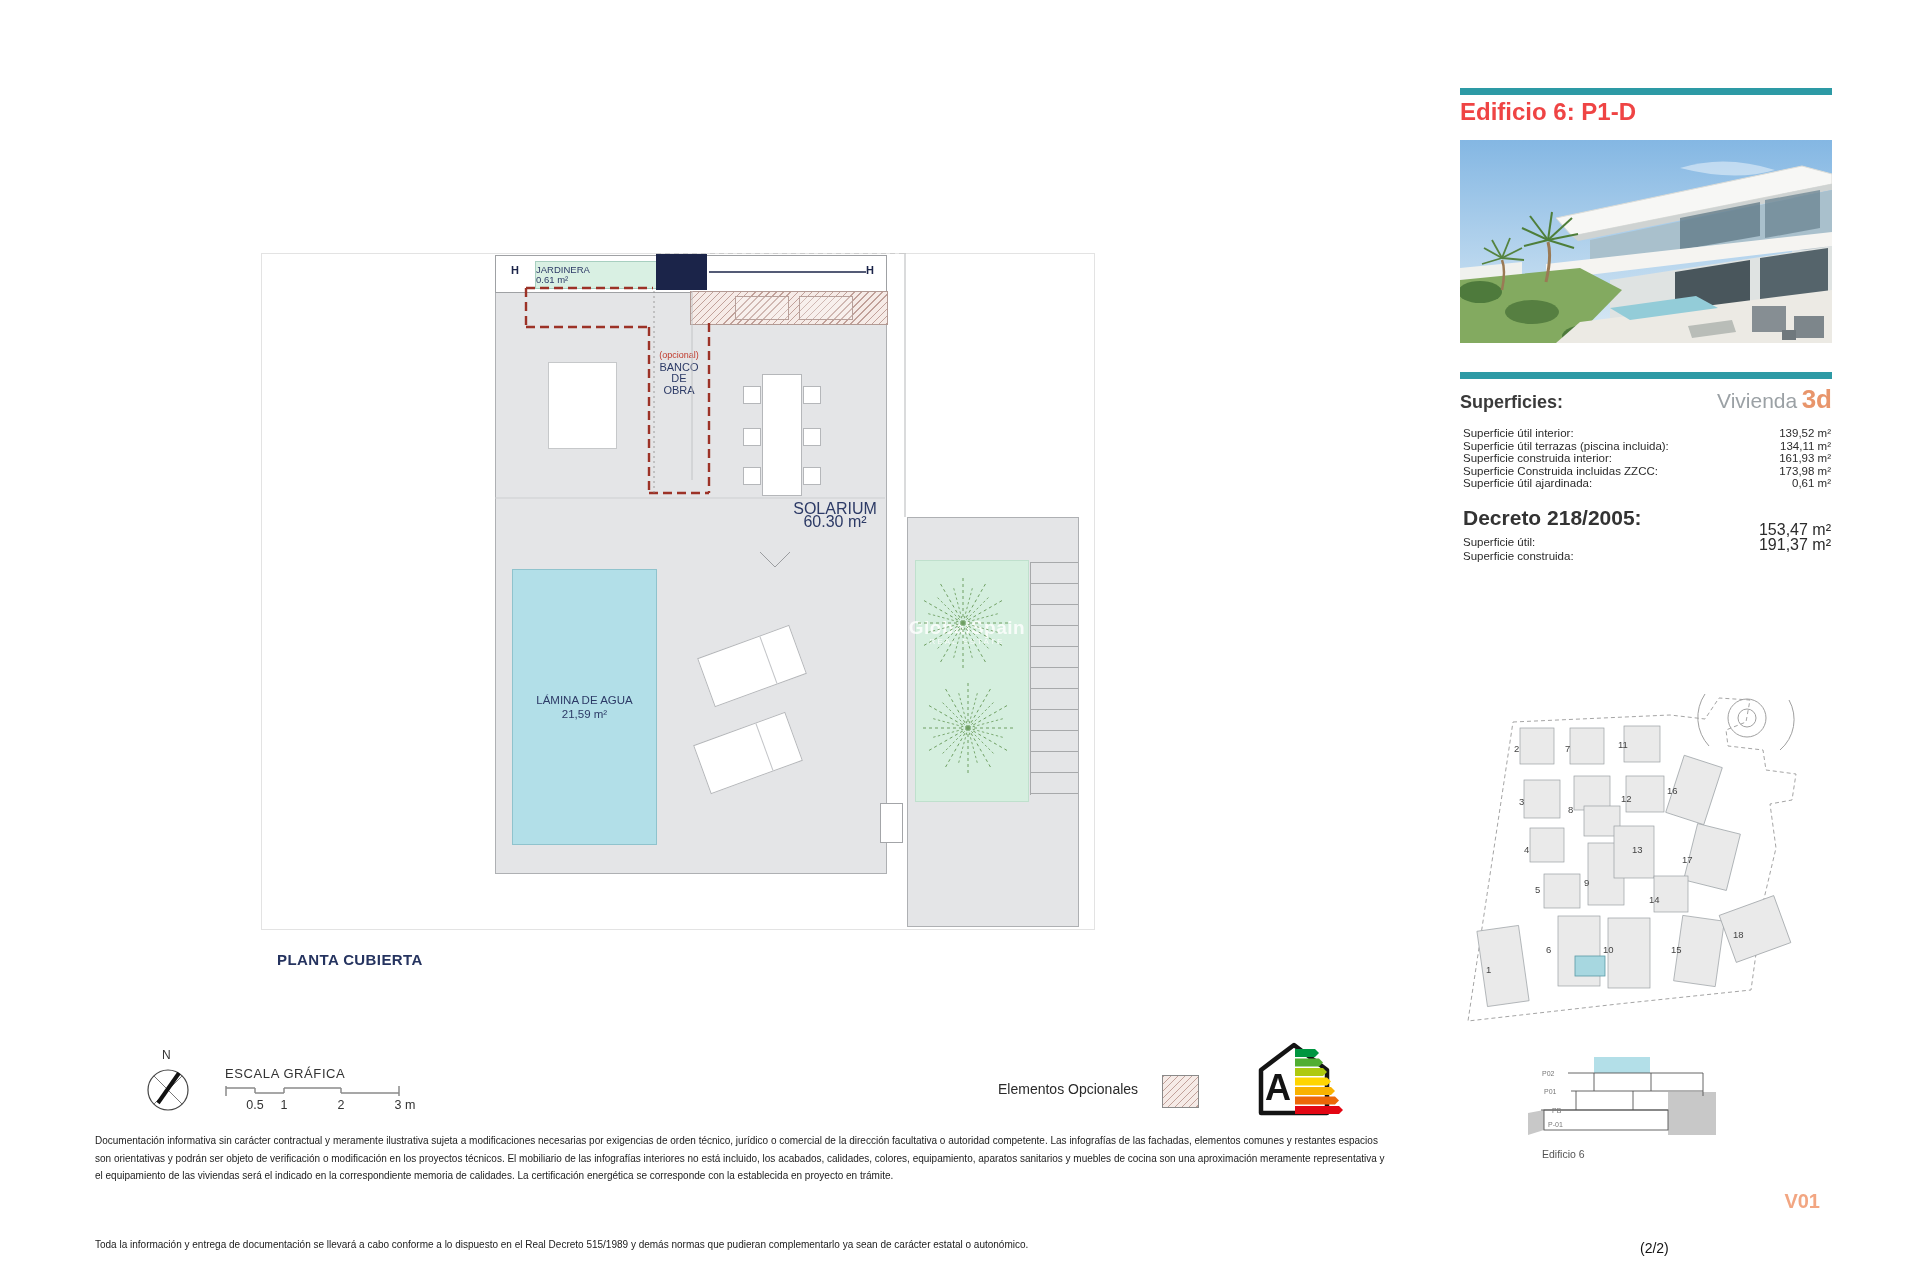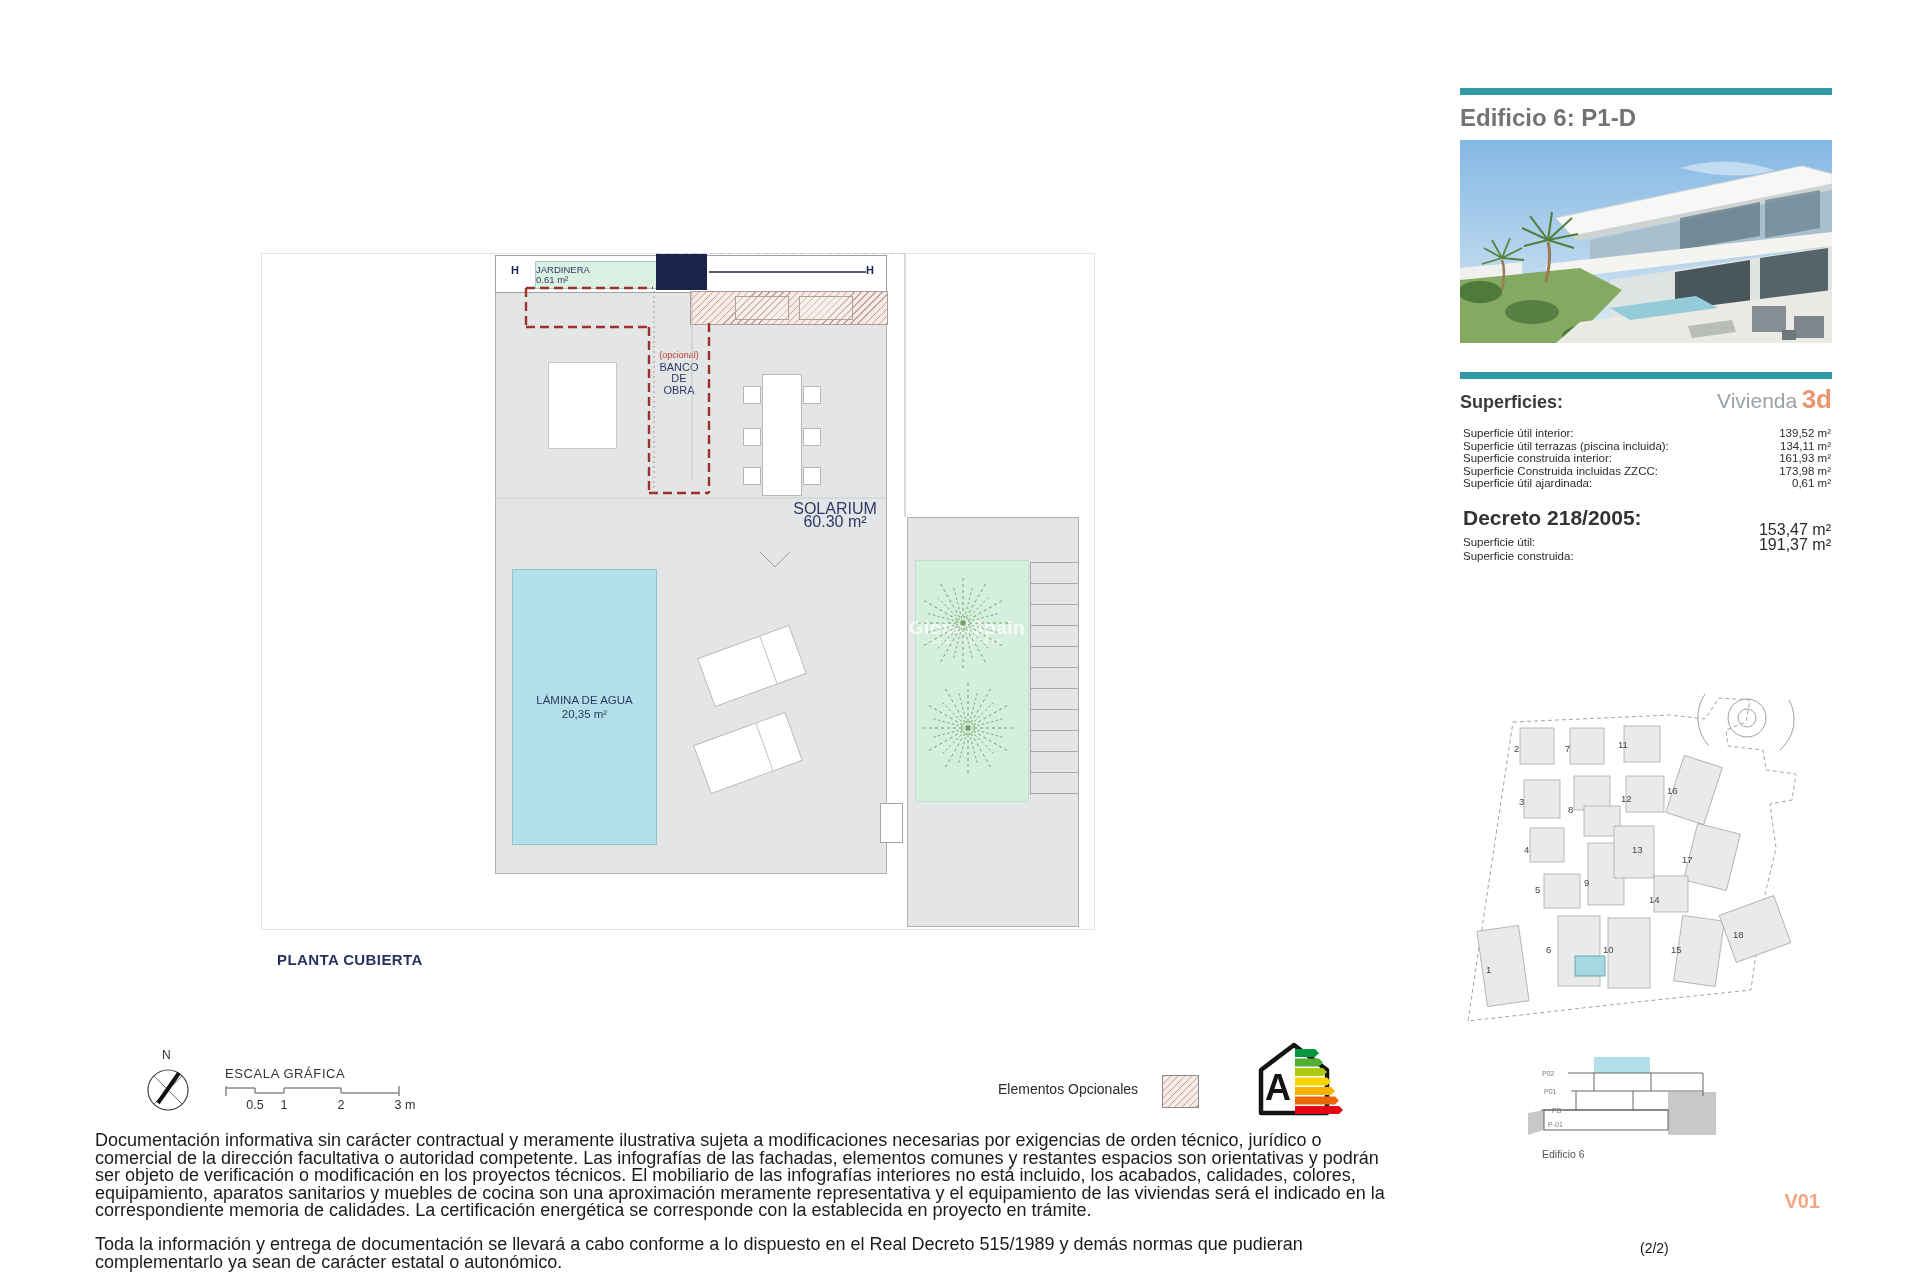--- a/index.html
+++ b/index.html
@@ -41,24 +41,24 @@
           background:repeating-linear-gradient(to bottom,#a7a9ab 0 1px,transparent 1px 21px);}
   .xbox{left:880px;top:803px;width:21px;height:38px;background:#fff;border:1px solid #a3a5a8;}
   .watermark{left:903px;top:618px;width:128px;text-align:center;color:rgba(255,255,255,.8);line-height:20px;}
   .watermark .w1{font-size:19px;font-weight:bold;letter-spacing:.5px;display:block;}
   .watermark .w2{font-size:8px;letter-spacing:2px;display:block;line-height:8px;}
   .planta-title{left:277px;top:951px;font-size:15px;font-weight:bold;color:#25335f;letter-spacing:.4px;}
   
   .esc-title{left:225px;top:1066px;font-size:13px;color:#333;letter-spacing:.6px;}
   .opt-label{left:998px;top:1081px;font-size:14px;color:#2a2a2a;}
   .swatch{left:1162px;top:1075px;width:35px;height:31px;border:1px solid #8a8a8a;}
-  .disc{left:95px;width:1300px;font-size:18px;line-height:17.6px;color:#1b1b1b;}
+  .disc{left:95px;width:1300px;font-size:10px;line-height:17.6px;color:#1b1b1b;}
   
   .tealbar{width:372px;height:7px;background:#2d9aa5;}
-  .rp-title{left:1460px;top:104px;font-size:24px;font-weight:bold;color:#737373;}
+  .rp-title{left:1460px;top:98px;font-size:24px;font-weight:bold;color:#ef4444;}
   .sup-head{left:1460px;top:384px;width:372px;display:flex;justify-content:space-between;align-items:baseline;}
   .sup-head .t{font-size:18px;font-weight:bold;color:#3a3a3a;}
   .sup-head .viv{font-size:21px;color:#9ba1a5;}
   .sup-head .code{font-size:26px;font-weight:bold;color:#e8956b;margin-top:41px;}
   .sup-rows{left:1463px;top:427px;width:368px;font-size:11.5px;color:#2b2b2b;line-height:12.5px;}
   .srow{display:flex;justify-content:space-between;}
   .dec-title{left:1463px;top:506px;font-size:21px;font-weight:bold;color:#333;}
   .dec-val{width:368px;left:1463px;text-align:right;font-size:16px;color:#2b2b2b;}
   .dec-lab{left:1463px;font-size:11.5px;color:#2b2b2b;}
   .v01{left:1640px;top:1190px;width:180px;text-align:right;font-size:20px;font-weight:bold;color:#f2a682;}
@@ -115,21 +115,21 @@
   <div class="abs chair" style="left:743px;top:467px;"></div>
   <div class="abs chair" style="left:803px;top:386px;"></div>
   <div class="abs chair" style="left:803px;top:428px;"></div>
   <div class="abs chair" style="left:803px;top:467px;"></div>
   <div class="abs plabel solarium">
     <span>SOLARIUM</span><br>
     <span>60.30 m²</span>
   </div>
   <div class="abs pool">
     <span>LÁMINA DE AGUA</span>
-    <span>20,35 m²</span>
+    <span>21,59 m²</span>
   </div>
   <div class="abs lounger" style="left:703px;top:640px;">
       <div class="split"></div>
     </div>
   <div class="abs lounger" style="left:699px;top:727px;">
       <div class="split"></div>
     </div>
 
   <div class="abs wing"></div>
   <div class="abs planted"></div>

